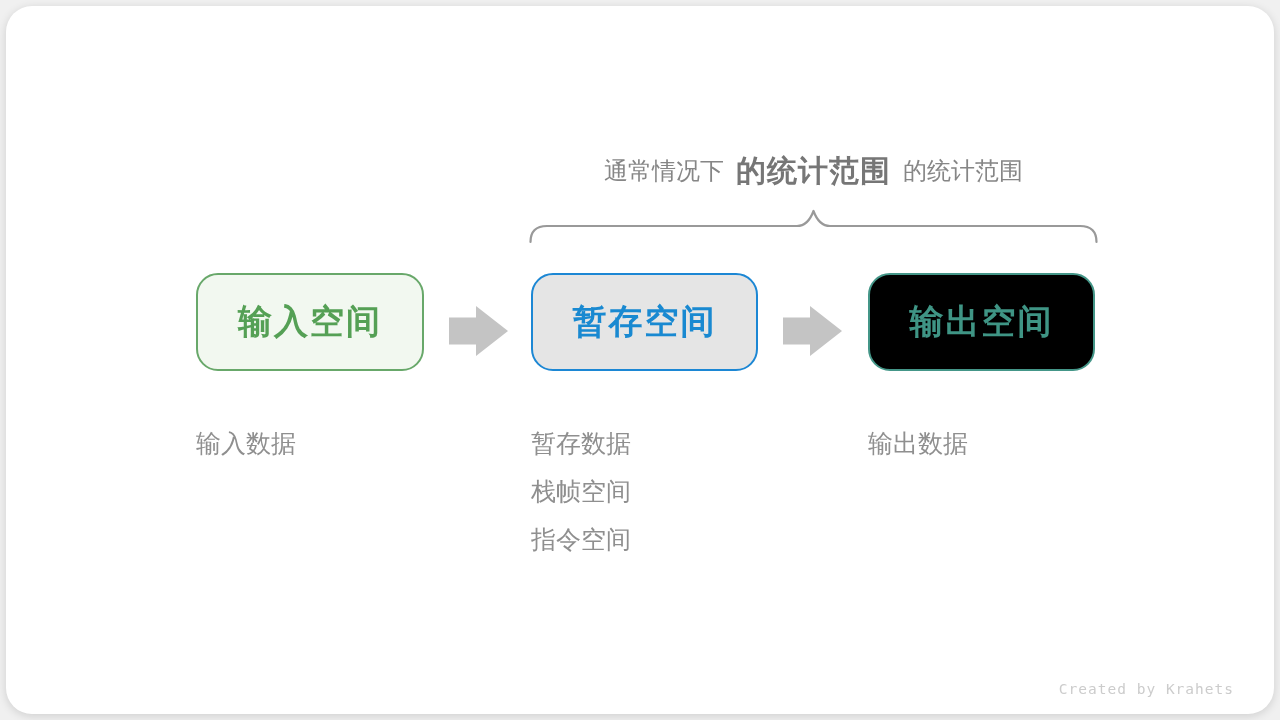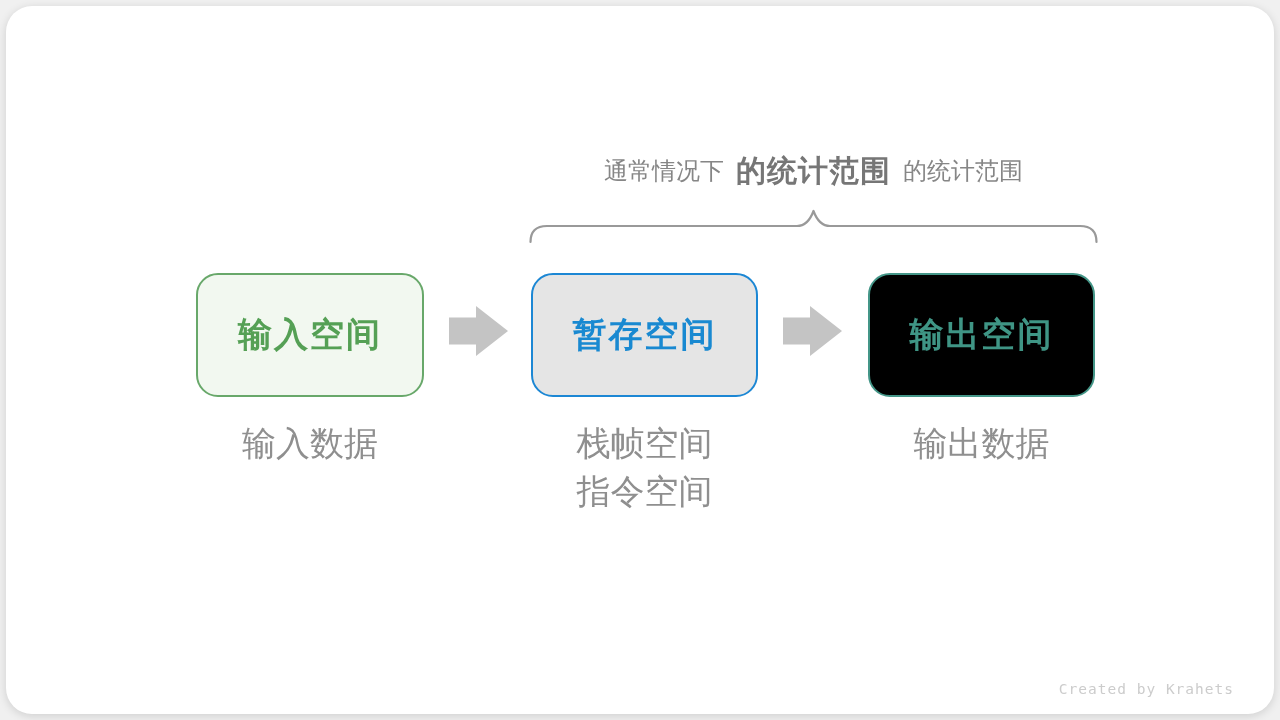--- a/index.html
+++ b/index.html
@@ -42,21 +42,21 @@
   .brace path {
     fill: none;
     stroke: var(--brace, #999999);
     stroke-width: 2.2;
     stroke-linecap: round;
     stroke-linejoin: round;
   }
   
   .space-box {
     position: absolute;
-    top: 267px; height: 124px; width: 227px;
+    top: 267px; height: 98px; width: 227px;
     border: 2.5px solid #888;
     border-radius: 22px;
     box-sizing: border-box;
     display: flex;
     align-items: center;
     justify-content: center;
     font-size: 34px;
     font-weight: 700;
     letter-spacing: 2px;
   }
@@ -69,23 +69,22 @@
     top: 300px;
     width: 60px; height: 50px;
   }
   .arrow polygon { fill: var(--arrow, #c4c4c4); }
   .arrow1 { left: 443px; }
   .arrow2 { left: 777px; }
   
   .note {
     position: absolute;
     top: 413px;
-    text-align: center;
     color: var(--note-text, #8f8f8f);
-    font-size: 34px;
+    font-size: 25px;
     line-height: 48px;
     white-space: nowrap;
   }
   .note1 { left: 190px; width: 228px; }
   .note2 { left: 525px; width: 227px; }
   .note3 { left: 862px; width: 227px; }
   .credit {
     position: absolute;
     right: 40px; top: 675px;
     color: var(--credit-text, #cccccc);
@@ -127,20 +126,21 @@
 
   <div class="space-box box3" style="background: #000000; border-color: rgb(68, 150, 136); color: rgb(63, 149, 133);">
     <span>输出空间</span>
   </div>
 
   <div class="note note1">
     <div>输入数据</div>
   </div>
 
   <div class="note note2">
+    <div>暂存数据</div>
     <div>栈帧空间</div>
     <div>指令空间</div>
   </div>
 
   <div class="note note3">
     <div>输出数据</div>
   </div>
 
   <div class="credit">Created by Krahets</div>
 

